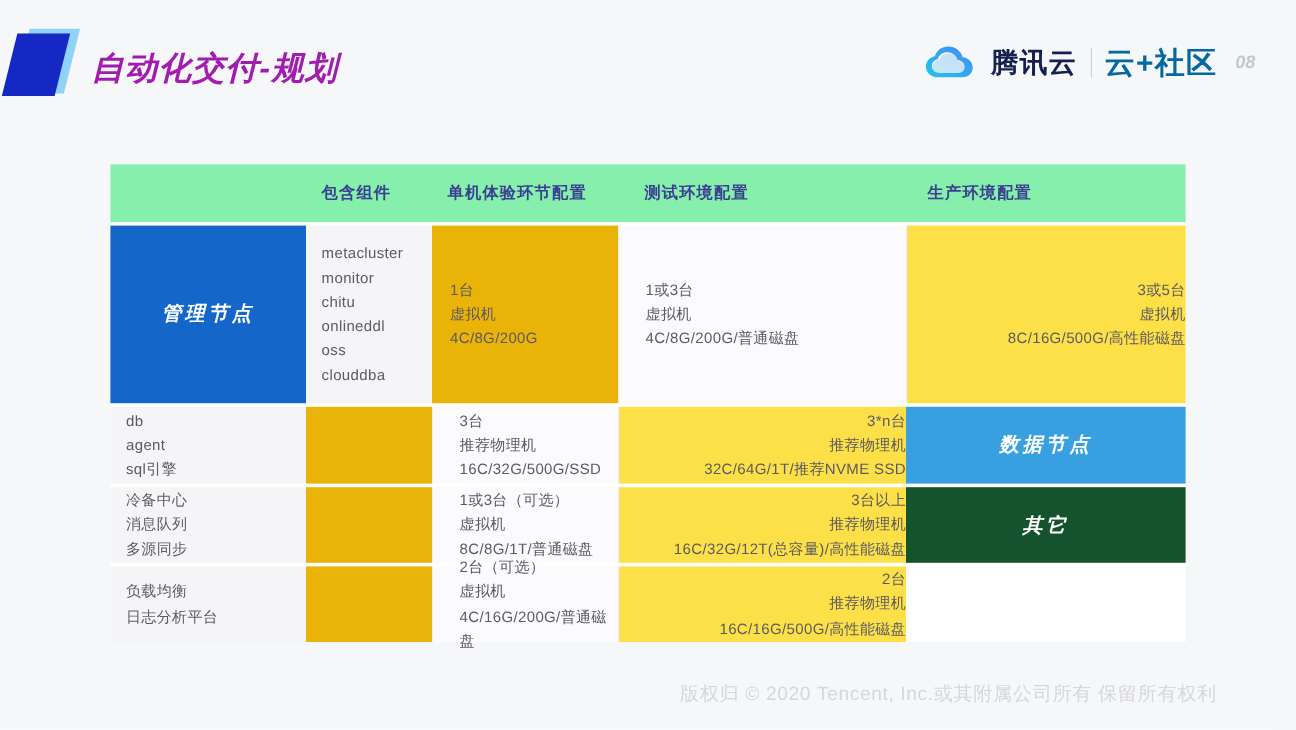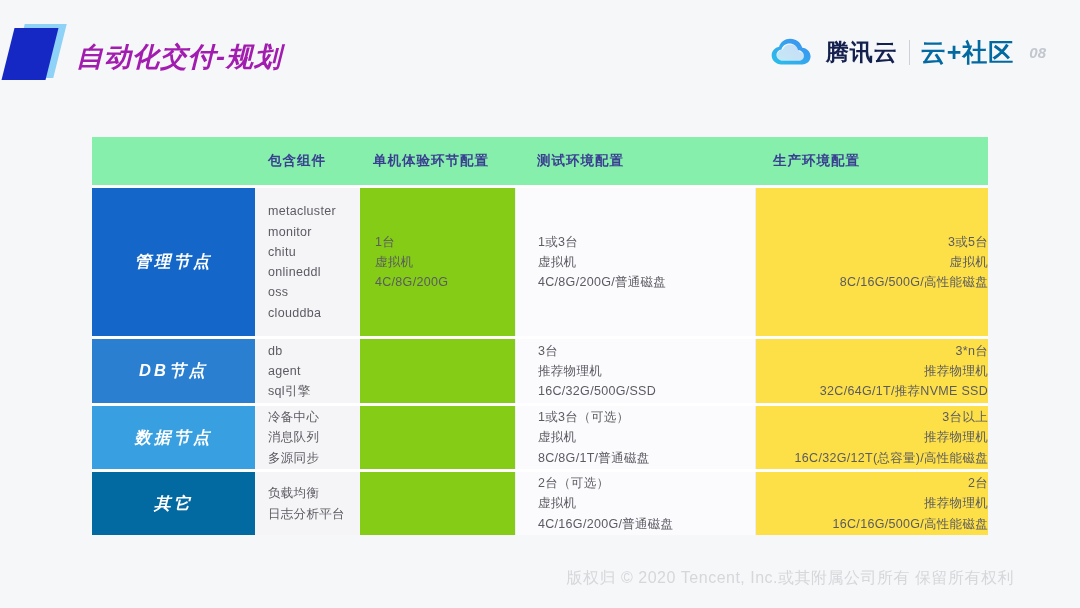--- a/index.html
+++ b/index.html
@@ -53,21 +53,21 @@
   .rowhdr{
     display:flex;align-items:center;justify-content:center;
     color:#ffffff;font-weight:700;font-style:italic;
     font-size:16.5px;letter-spacing:3px;
   }
   .cell{
     display:flex;flex-direction:column;justify-content:center;
     font-size:12.5px;color:#5b5b62;line-height:1.62;letter-spacing:.3px;
   }
   .cell.c2{background:#f5f5f7;padding-left:13px;}
-  .cell.c3{background:#84cc16;padding-left:15px;}
+  .cell.c3{background:#eab308;padding-left:15px;}
   .cell.c4{background:#fbfbfd;padding-left:22px;border-left:1px solid #ededf2;}
   .cell.c5{background:#fde047;padding-left:18px;border-left:1px solid #ededf2;text-align:right;}
 
   
   .copyright{
     position:absolute;right:66px;bottom:19px;
     font-size:16px;color:#d6d7db;letter-spacing:.5px;
   }
 </style>
 </head>
@@ -120,21 +120,20 @@
     <div class="cell c4">
       <div>1或3台</div>
       <div>虚拟机</div>
       <div>4C/8G/200G/普通磁盘</div>
     </div>
     <div class="cell c5">
       <div>3或5台</div>
       <div>虚拟机</div>
       <div>8C/16G/500G/高性能磁盘</div>
     </div>
-    <div class="rowhdr" style="background: rgb(42, 127, 209);">DB节点</div>
     <div class="cell c2">
       <div>db</div>
       <div>agent</div>
       <div>sql引擎</div>
     </div>
     <div class="cell c3"></div>
     <div class="cell c4">
       <div>3台</div>
       <div>推荐物理机</div>
       <div>16C/32G/500G/SSD</div>
@@ -154,21 +153,21 @@
     <div class="cell c4">
       <div>1或3台（可选）</div>
       <div>虚拟机</div>
       <div>8C/8G/1T/普通磁盘</div>
     </div>
     <div class="cell c5">
       <div>3台以上</div>
       <div>推荐物理机</div>
       <div>16C/32G/12T(总容量)/高性能磁盘</div>
     </div>
-    <div class="rowhdr" style="background: #0369a1;">其它</div>
+    <div class="rowhdr" style="background: #14532d;">其它</div>
     <div class="cell c2">
       <div>负载均衡</div>
       <div>日志分析平台</div>
     </div>
     <div class="cell c3"></div>
     <div class="cell c4">
       <div>2台（可选）</div>
       <div>虚拟机</div>
       <div>4C/16G/200G/普通磁盘</div>
     </div>

